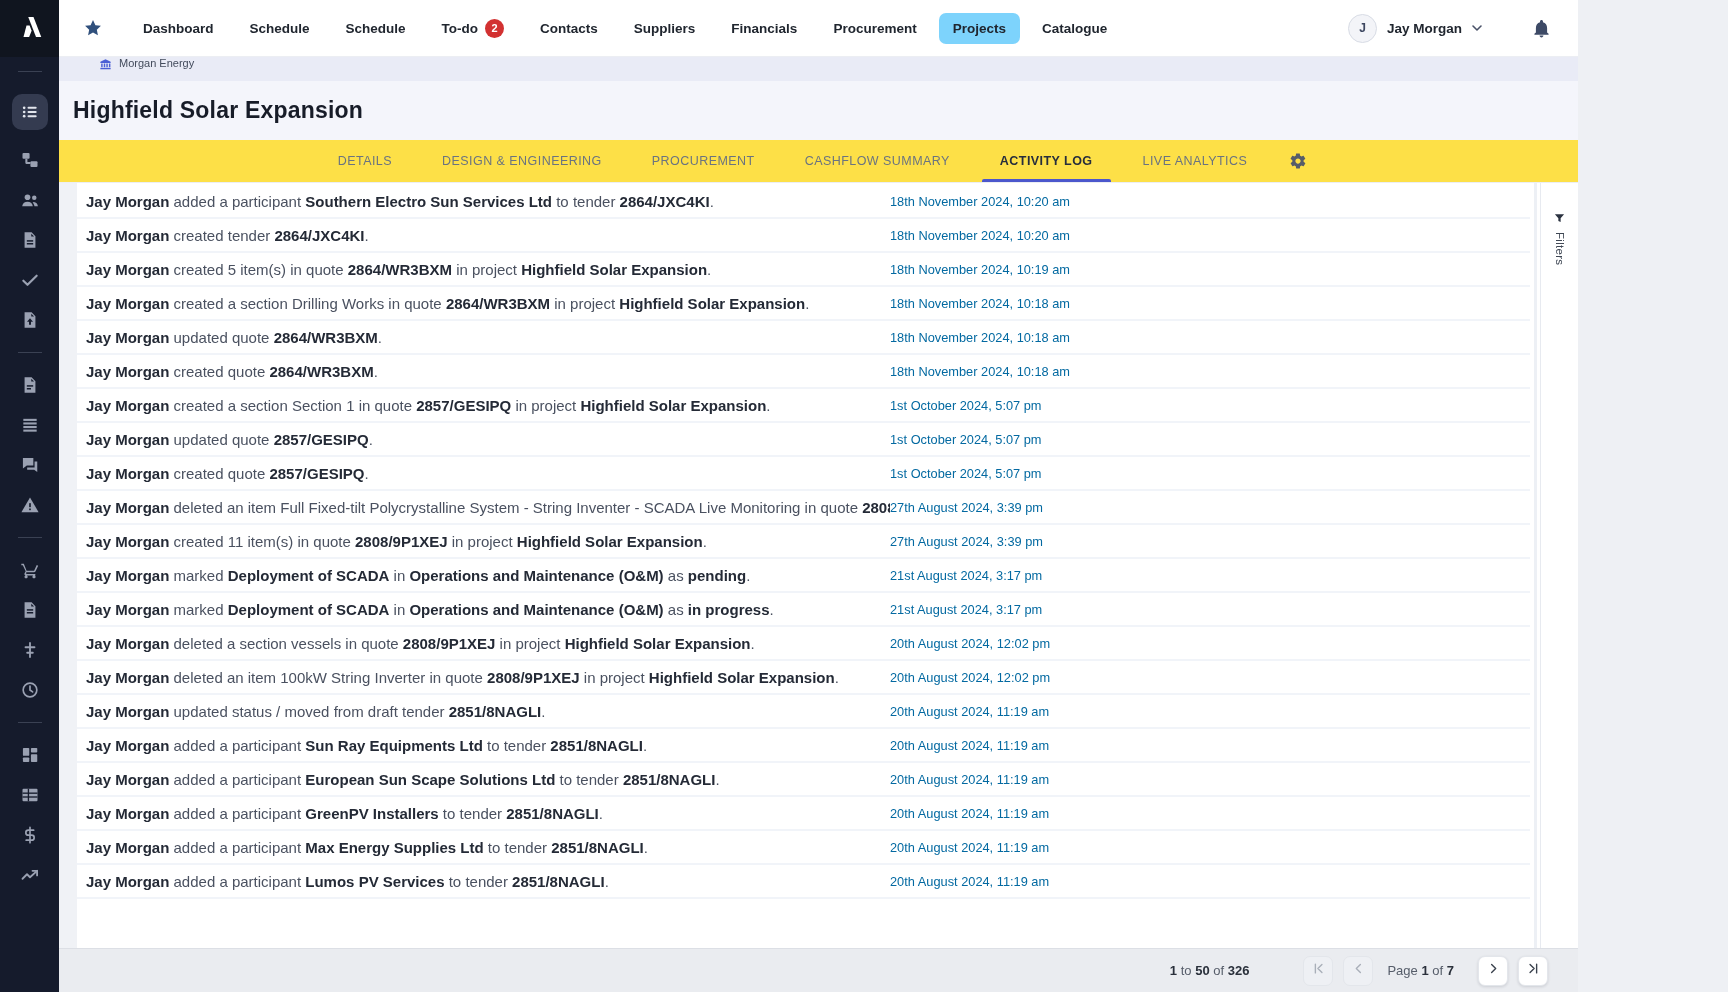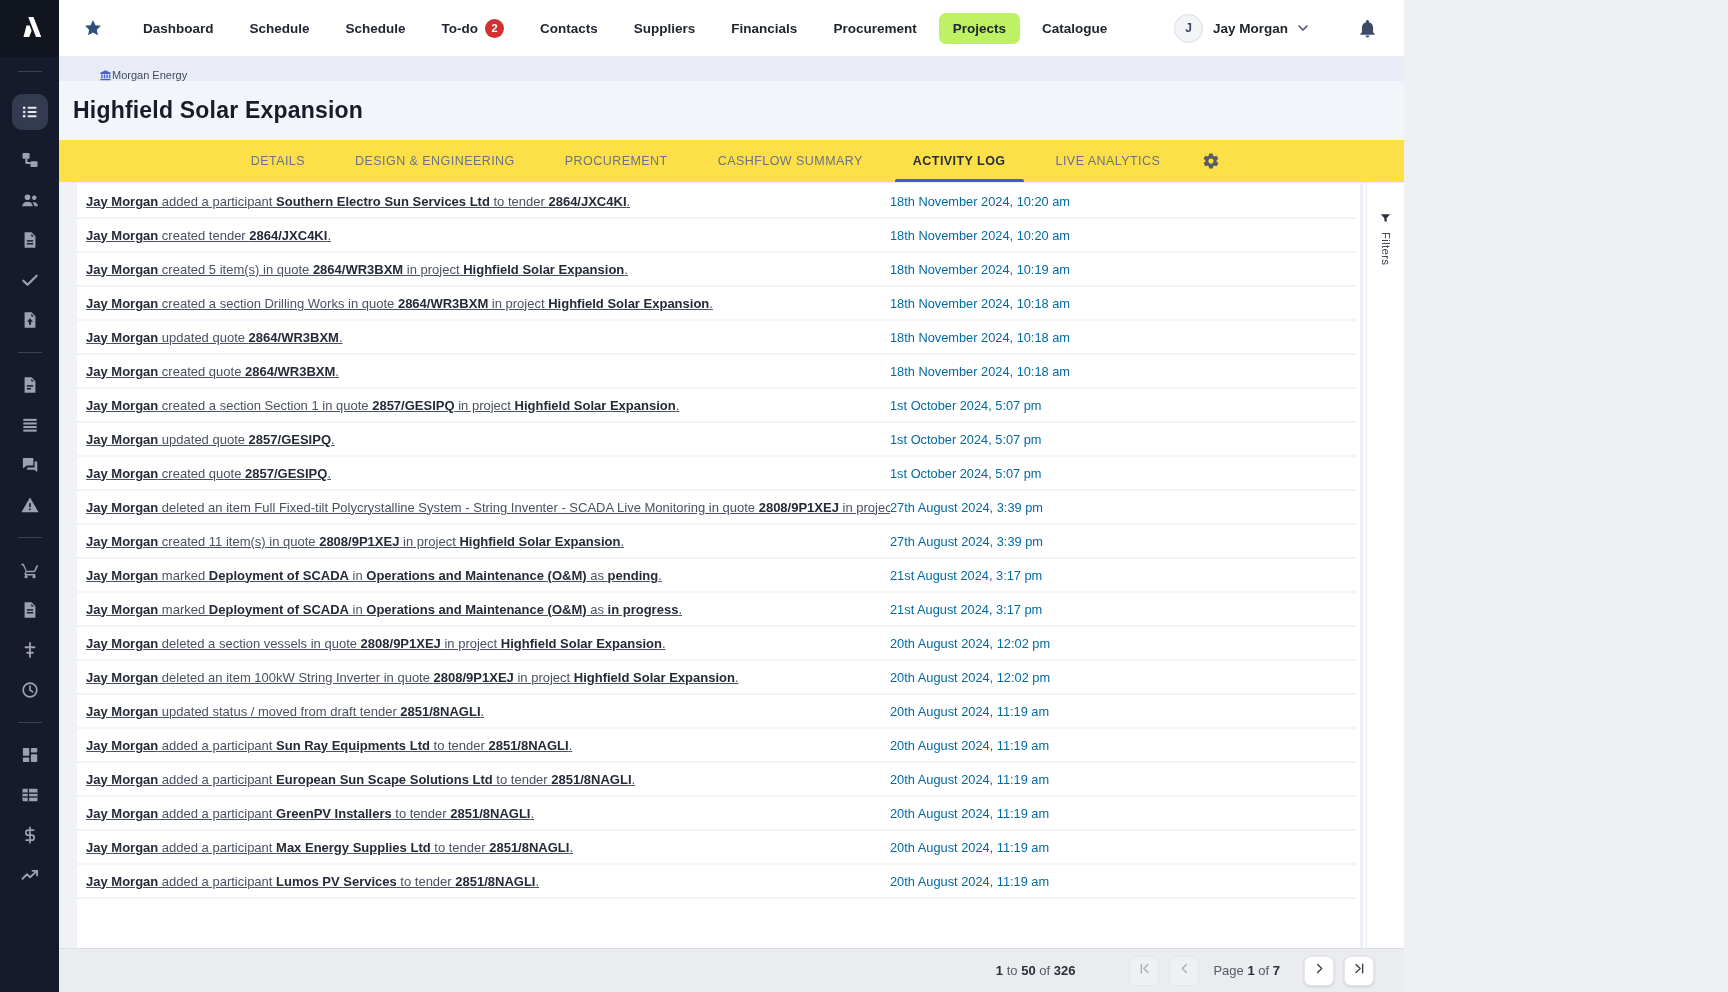--- a/index.html
+++ b/index.html
@@ -1,18 +1,18 @@
 <!DOCTYPE html>
 <html><head>
 <meta charset="utf-8">
 <style>
   * { margin:0; padding:0; box-sizing:border-box; }
   html,body { width:1728px; height:992px; overflow:hidden; background:#eef0f4;
               font-family:"Liberation Sans", sans-serif; }
-  .app { display:flex; width:1404px; height:992px; }
+  .app { display:flex; width:1578px; height:992px; }
 
   
   .sidebar { width:59px; background:#151b2c; display:flex; flex-direction:column; flex:0 0 59px; }
   .logo-box { width:59px; height:57px; background:#10151f; display:flex; align-items:center; justify-content:center; }
   .logo-box svg { width:30px; height:30px; }
   .side-items { display:flex; flex-direction:column; align-items:center; padding-top:12px; gap:20px; }
   .side-div { width:24px; height:1px; background:#3a4153; margin:2px 0; }
   .side-item { width:20px; height:20px; color:#9aa1b2; display:flex; align-items:center; justify-content:center; cursor:pointer; }
   .side-item svg { width:20px; height:20px; }
   .side-item.active { width:36px; height:36px; background:#343b50; border-radius:10px; color:#e3e6ed; }
@@ -20,34 +20,34 @@
   
   .main { flex:1; display:flex; flex-direction:column; min-width:0; }
 
   
   .topnav { height:57px; background:#ffffff; display:flex; align-items:center; padding:0 26px 0 24px; border-bottom:1px solid #eceef3; }
   .star { width:20px; height:20px; color:#30507c; margin-right:26px; }
   .star svg { width:20px; height:20px; }
   .nav-items { display:flex; align-items:center; gap:8px; }
   .nav-item { display:flex; align-items:center; gap:7px; padding:8px 14px; border-radius:7px;
               font-size:13.5px; font-weight:600; color:#20262f; cursor:pointer; white-space:nowrap; }
-  .nav-item.active { background:#bef264; }
+  .nav-item.active { background:#7dd3fc; }
   .badge { min-width:19px; height:19px; border-radius:10px; background:#d23131; color:#fff;
            font-size:11px; font-weight:700; display:flex; align-items:center; justify-content:center; padding:0 5px; }
   .topnav-right { margin-left:auto; display:flex; align-items:center; }
   .avatar { width:29px; height:29px; border-radius:50%; background:#f3f4f8; border:1px solid #d8dce5;
             color:#3d4760; font-size:12px; font-weight:700; display:flex; align-items:center; justify-content:center; }
   .user-name { font-size:13.5px; font-weight:700; color:#20262f; margin:0 7px 0 10px; }
   .chev { width:16px; height:16px; color:#4a5셔268; color:#4a5268; }
   .chev svg { width:16px; height:16px; }
   .bell { width:21px; height:21px; color:#3d4a66; margin-left:46px; cursor:pointer; }
   .bell svg { width:21px; height:21px; }
 
   
-  .crumbbar { height:24px; background:#e9ebf6; display:flex; align-items:flex-end; padding-left:40px; }
+  .crumbbar { height:24px; background:#e9ebf6; display:flex; align-items:flex-start; padding-left:40px; gap:7px; }
   .bank { width:13px; height:13px; color:#4c5fd5; }
   .bank svg { width:13px; height:13px; }
   .crumb-label { font-size:11px; color:#434b5c; font-weight:400; }
 
   
   .pagehead { height:59px; background:#f4f5fb; display:flex; align-items:center; padding-left:14px; }
   .page-title { font-size:23px; font-weight:700; color:#171c28; letter-spacing:.2px; }
 
   
   .tabbar { height:43px; background:#fde047; display:flex; align-items:stretch; justify-content:center; gap:14px; border-bottom:1px solid #eceef3; }
@@ -57,21 +57,21 @@
   .tab.active::after { content:""; position:absolute; left:0; right:0; bottom:0; height:3px; background:#4b57cc; border-radius:2px 2px 0 0; }
   .tab-gear { display:flex; align-items:center; padding:0 10px; color:#575d68; cursor:pointer; }
   .tab-gear svg { width:18px; height:18px; }
 
   
   .content { flex:1; display:flex; min-height:0; background:#fff; }
   .left-gutter { width:18px; background:#f0f2f6; flex:0 0 18px; }
   .list-wrap { flex:1; min-width:0; background:#fff; overflow:hidden; padding-top:2px; }
   .row { height:34px; display:flex; align-items:center; padding-left:9px; background:#fff;
          border-bottom:2.4px solid #f1f4f9; cursor:pointer; }
-  .msg { width:804px; flex:0 0 804px; font-size:13px; color:#4a5160; white-space:nowrap; overflow:hidden;text-decoration:underline; }
+  .msg { width:804px; flex:0 0 804px; font-size:15px; color:#4a5160; white-space:nowrap; overflow:hidden; }
   .msg b { color:#242a36; font-weight:700; }
   .ts { font-size:12.8px; color:#0369a1; white-space:nowrap; }
   .scrollrail { width:10px; flex:0 0 10px; background:#fff; position:relative; }
   .scrollrail::after { content:""; position:absolute; top:0; bottom:0; right:3px; width:3px; background:#edf0f5; }
   .filters-rail { width:38px; flex:0 0 38px; background:#fff; border-left:1px solid #e7eaf0;
                   display:flex; flex-direction:column; align-items:center; padding-top:28px; cursor:pointer; }
   .funnel { width:13px; height:13px; color:#2b3240; }
   .funnel svg { width:13px; height:13px; }
   .filters-label { margin-top:8px; writing-mode:vertical-rl; font-size:11.5px; color:#3f4754; letter-spacing:.3px; }
 

